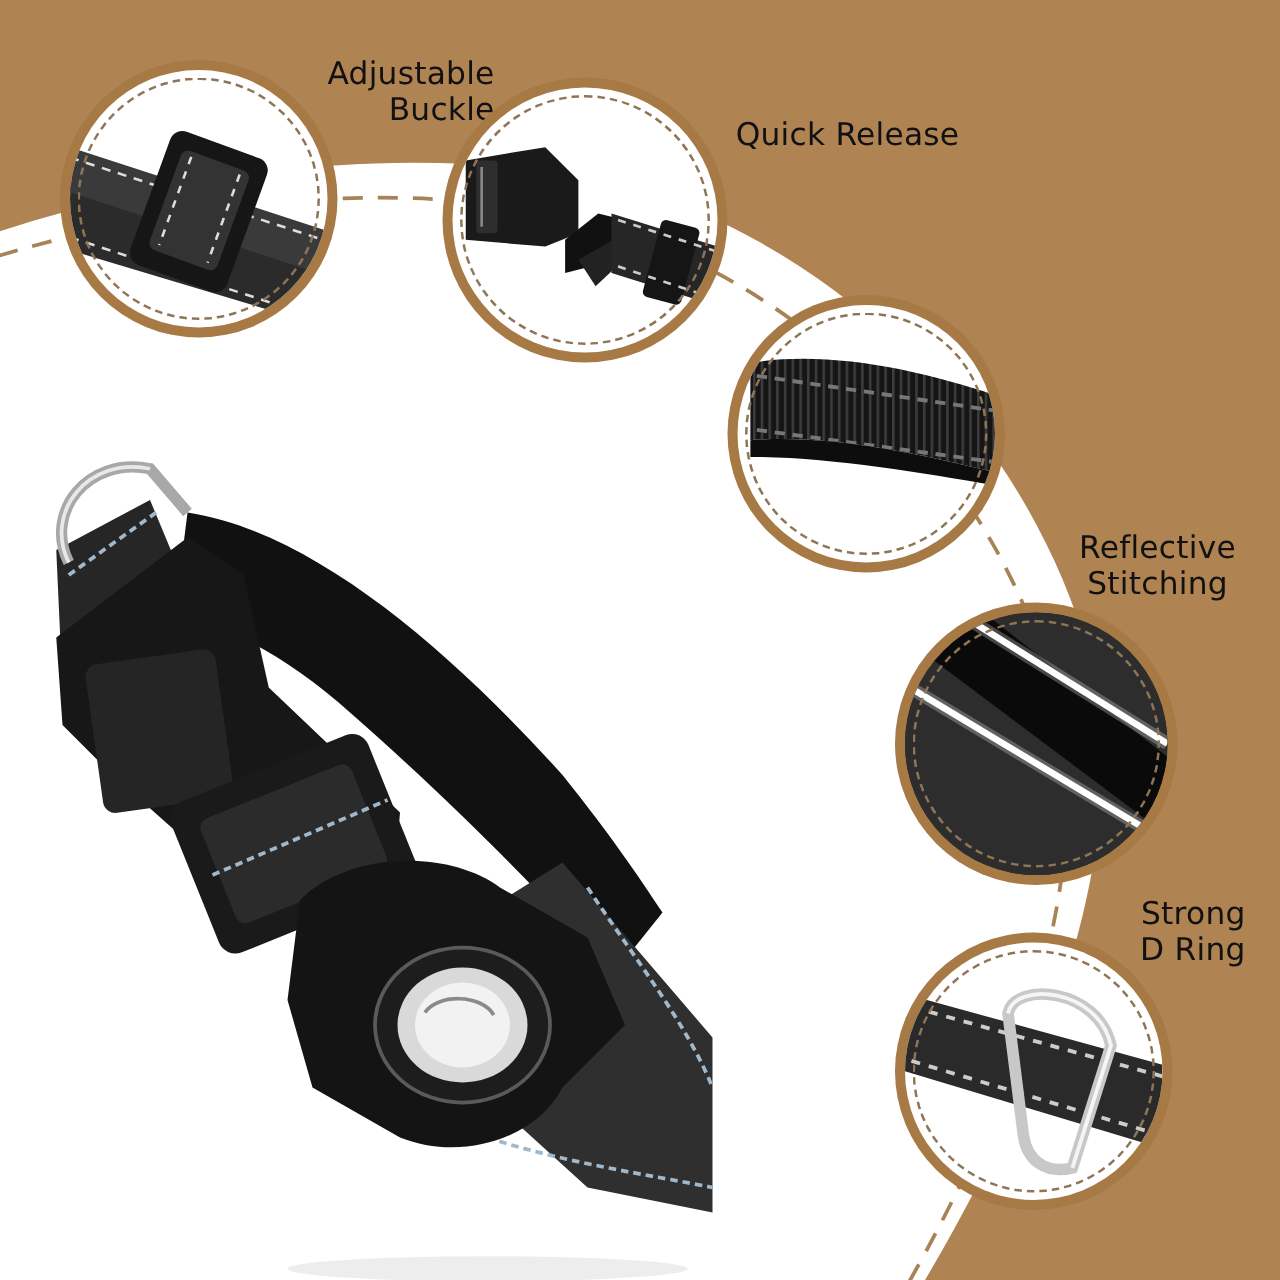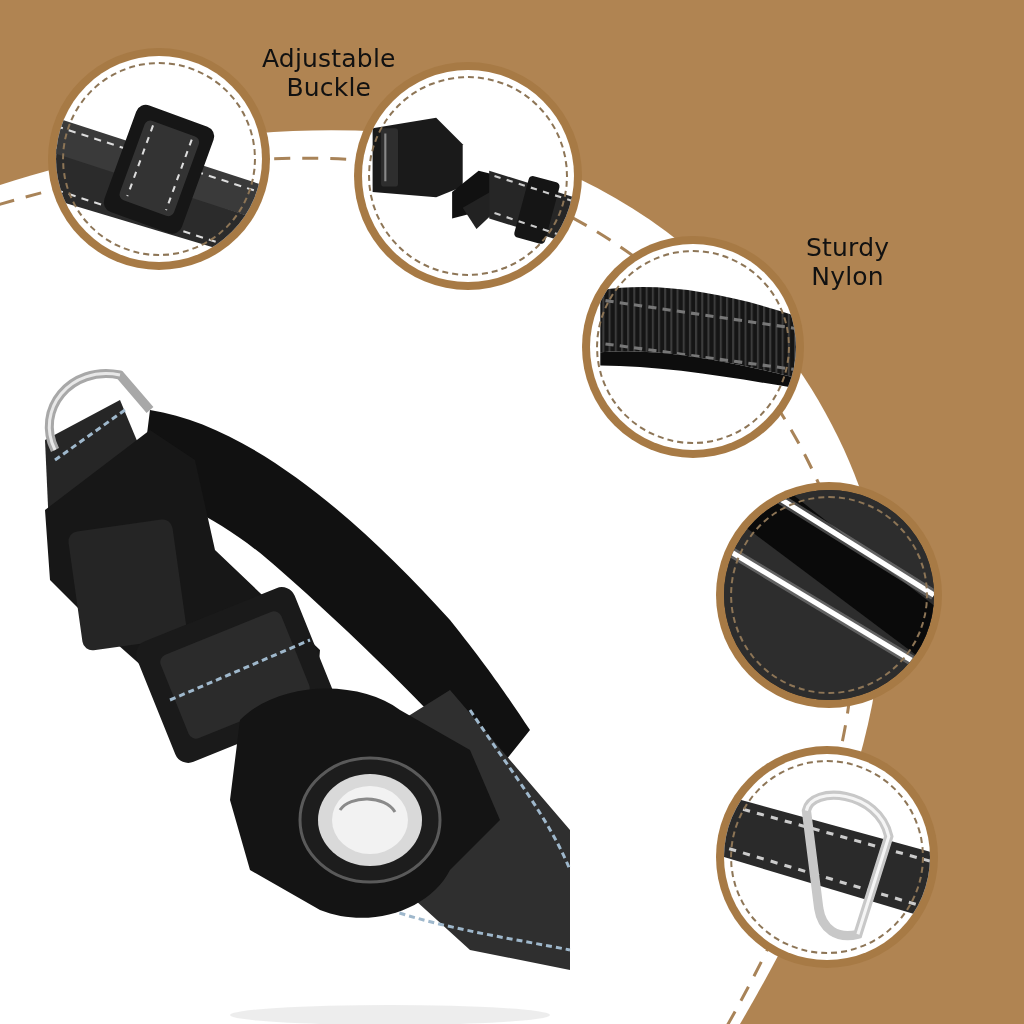--- a/index.html
+++ b/index.html
@@ -13,21 +13,21 @@
     .bg-arc { position: absolute; inset: 0; }
     .label {
       position: absolute;
       color: #111;
       font-size: 25px;
       line-height: 29px;
       letter-spacing: 0.2px;
     }
     .label span { display: block; }
     .label.center { text-align: center; }
-    .label.left { text-align: center; }
+    .label.left { text-align: right; }
     .inset {
       position: absolute;
       border-radius: 50%;
       background: #a77a45;
       padding: 8px;
     }
     .inset-inner {
       width: 100%; height: 100%;
       border-radius: 50%;
       background: #fff;
@@ -83,66 +83,71 @@
         <path d="M85,115 L110,95 L130,100 L125,125 L105,135 L85,140 Z" fill="#111"></path>
         <path d="M95,130 L130,110 L140,120 L108,150 Z" fill="#222"></path>
         <polygon points="120,95 200,120 200,165 120,140" fill="#262626"></polygon>
         <rect x="150" y="102" width="30" height="60" rx="4" fill="#151515" transform="rotate(15 165 132)"></rect>
         <line x1="125" y1="100" x2="200" y2="124" stroke="#ccc" stroke-width="2" stroke-dasharray="6 6"></line>
         <line x1="125" y1="135" x2="200" y2="160" stroke="#ccc" stroke-width="2" stroke-dasharray="6 6"></line>
       </svg>
     </div>
   </div>
   <div class="label center" style="left:578px; top:93px; width:200px;">
+    <span>Quick Release</span>
   </div>
 
   <div class="inset" style="left:582px; top:236px; width:222px; height:222px;">
     <div class="inset-inner">
       <svg viewBox="0 0 200 200">
         <defs>
           <pattern id="weave" width="6" height="6" patternUnits="userSpaceOnUse">
             <rect width="6" height="6" fill="#151515"></rect>
             <rect x="0" y="0" width="2" height="6" fill="#3c3c3c"></rect>
           </pattern>
         </defs>
         <path d="M10,45 C70,35 140,50 200,70 L200,130 C140,115 70,100 10,105 Z" fill="url(#weave)"></path>
         <line x1="15" y1="55" x2="200" y2="82" stroke="#777" stroke-width="3" stroke-dasharray="8 6"></line>
         <line x1="15" y1="97" x2="200" y2="122" stroke="#777" stroke-width="3" stroke-dasharray="8 6"></line>
         <path d="M10,105 C70,100 140,115 200,130 L200,140 C140,130 70,118 10,118 Z" fill="#0d0d0d"></path>
       </svg>
     </div>
   </div>
-  <div class="label left" style="left:806px; top:233px;">
-    <span>Sturdy</span>
-    <span>Nylon</span>
-  </div>
 
   <div class="inset" style="left:716px; top:482px; width:226px; height:226px;">
     <div class="inset-inner" style="background:#2a2a2a;">
       <svg viewBox="0 0 200 200">
         <rect width="200" height="200" fill="#2d2d2d"></rect>
         <polygon points="0,20 60,0 200,110 200,170" fill="#0a0a0a"></polygon>
         <line x1="0" y1="55" x2="200" y2="175" stroke="#ffffff" stroke-width="5"></line>
         <line x1="40" y1="0" x2="200" y2="100" stroke="#ffffff" stroke-width="5"></line>
         <line x1="0" y1="55" x2="200" y2="175" stroke="#ffffff" stroke-width="10" opacity="0.25"></line>
         <line x1="40" y1="0" x2="200" y2="100" stroke="#ffffff" stroke-width="10" opacity="0.25"></line>
       </svg>
     </div>
   </div>
+  <div class="label center" style="left:846px; top:423px; width:160px;">
+    <span>Reflective</span>
+    <span>Stitching</span>
+  </div>
 
   <div class="inset" style="left:716px; top:746px; width:222px; height:222px;">
     <div class="inset-inner">
       <svg viewBox="0 0 200 200">
         <polygon points="0,40 200,95 200,160 0,100" fill="#2a2a2a"></polygon>
         <line x1="5" y1="50" x2="200" y2="104" stroke="#ccc" stroke-width="3" stroke-dasharray="7 7"></line>
         <line x1="5" y1="92" x2="200" y2="150" stroke="#ccc" stroke-width="3" stroke-dasharray="7 7"></line>
         <path d="M80,55 C85,30 150,35 160,80 L130,175 C110,180 95,170 92,150 Z" fill="none" stroke="#c8c8c8" stroke-width="9"></path>
         <path d="M80,55 C85,30 150,35 160,80 L130,175" fill="none" stroke="#f5f5f5" stroke-width="3"></path>
       </svg>
     </div>
+  </div>
+  <div class="label left" style="left:912px; top:716px;">
+    <span>Strong</span>
+    <span>D Ring</span>
   </div>
 
   <svg class="collar" viewBox="0 0 560 674">
 
     <path d="M120,60 C220,75 330,170 420,270 C460,320 480,350 500,380 L460,430 C420,380 330,290 250,220 C200,175 150,150 110,140 Z" fill="#111"></path>
 
     <path d="M420,340 L540,480 L540,620 L440,600 L330,500 L260,440 Z" fill="#2f2f2f"></path>
     <path d="M440,360 C480,420 520,470 540,520" stroke="#9fb8cc" stroke-width="3" fill="none" stroke-dasharray="6 4"></path>
     <path d="M360,560 C420,580 490,590 540,600" stroke="#9fb8cc" stroke-width="3" fill="none" stroke-dasharray="6 4"></path>
 

